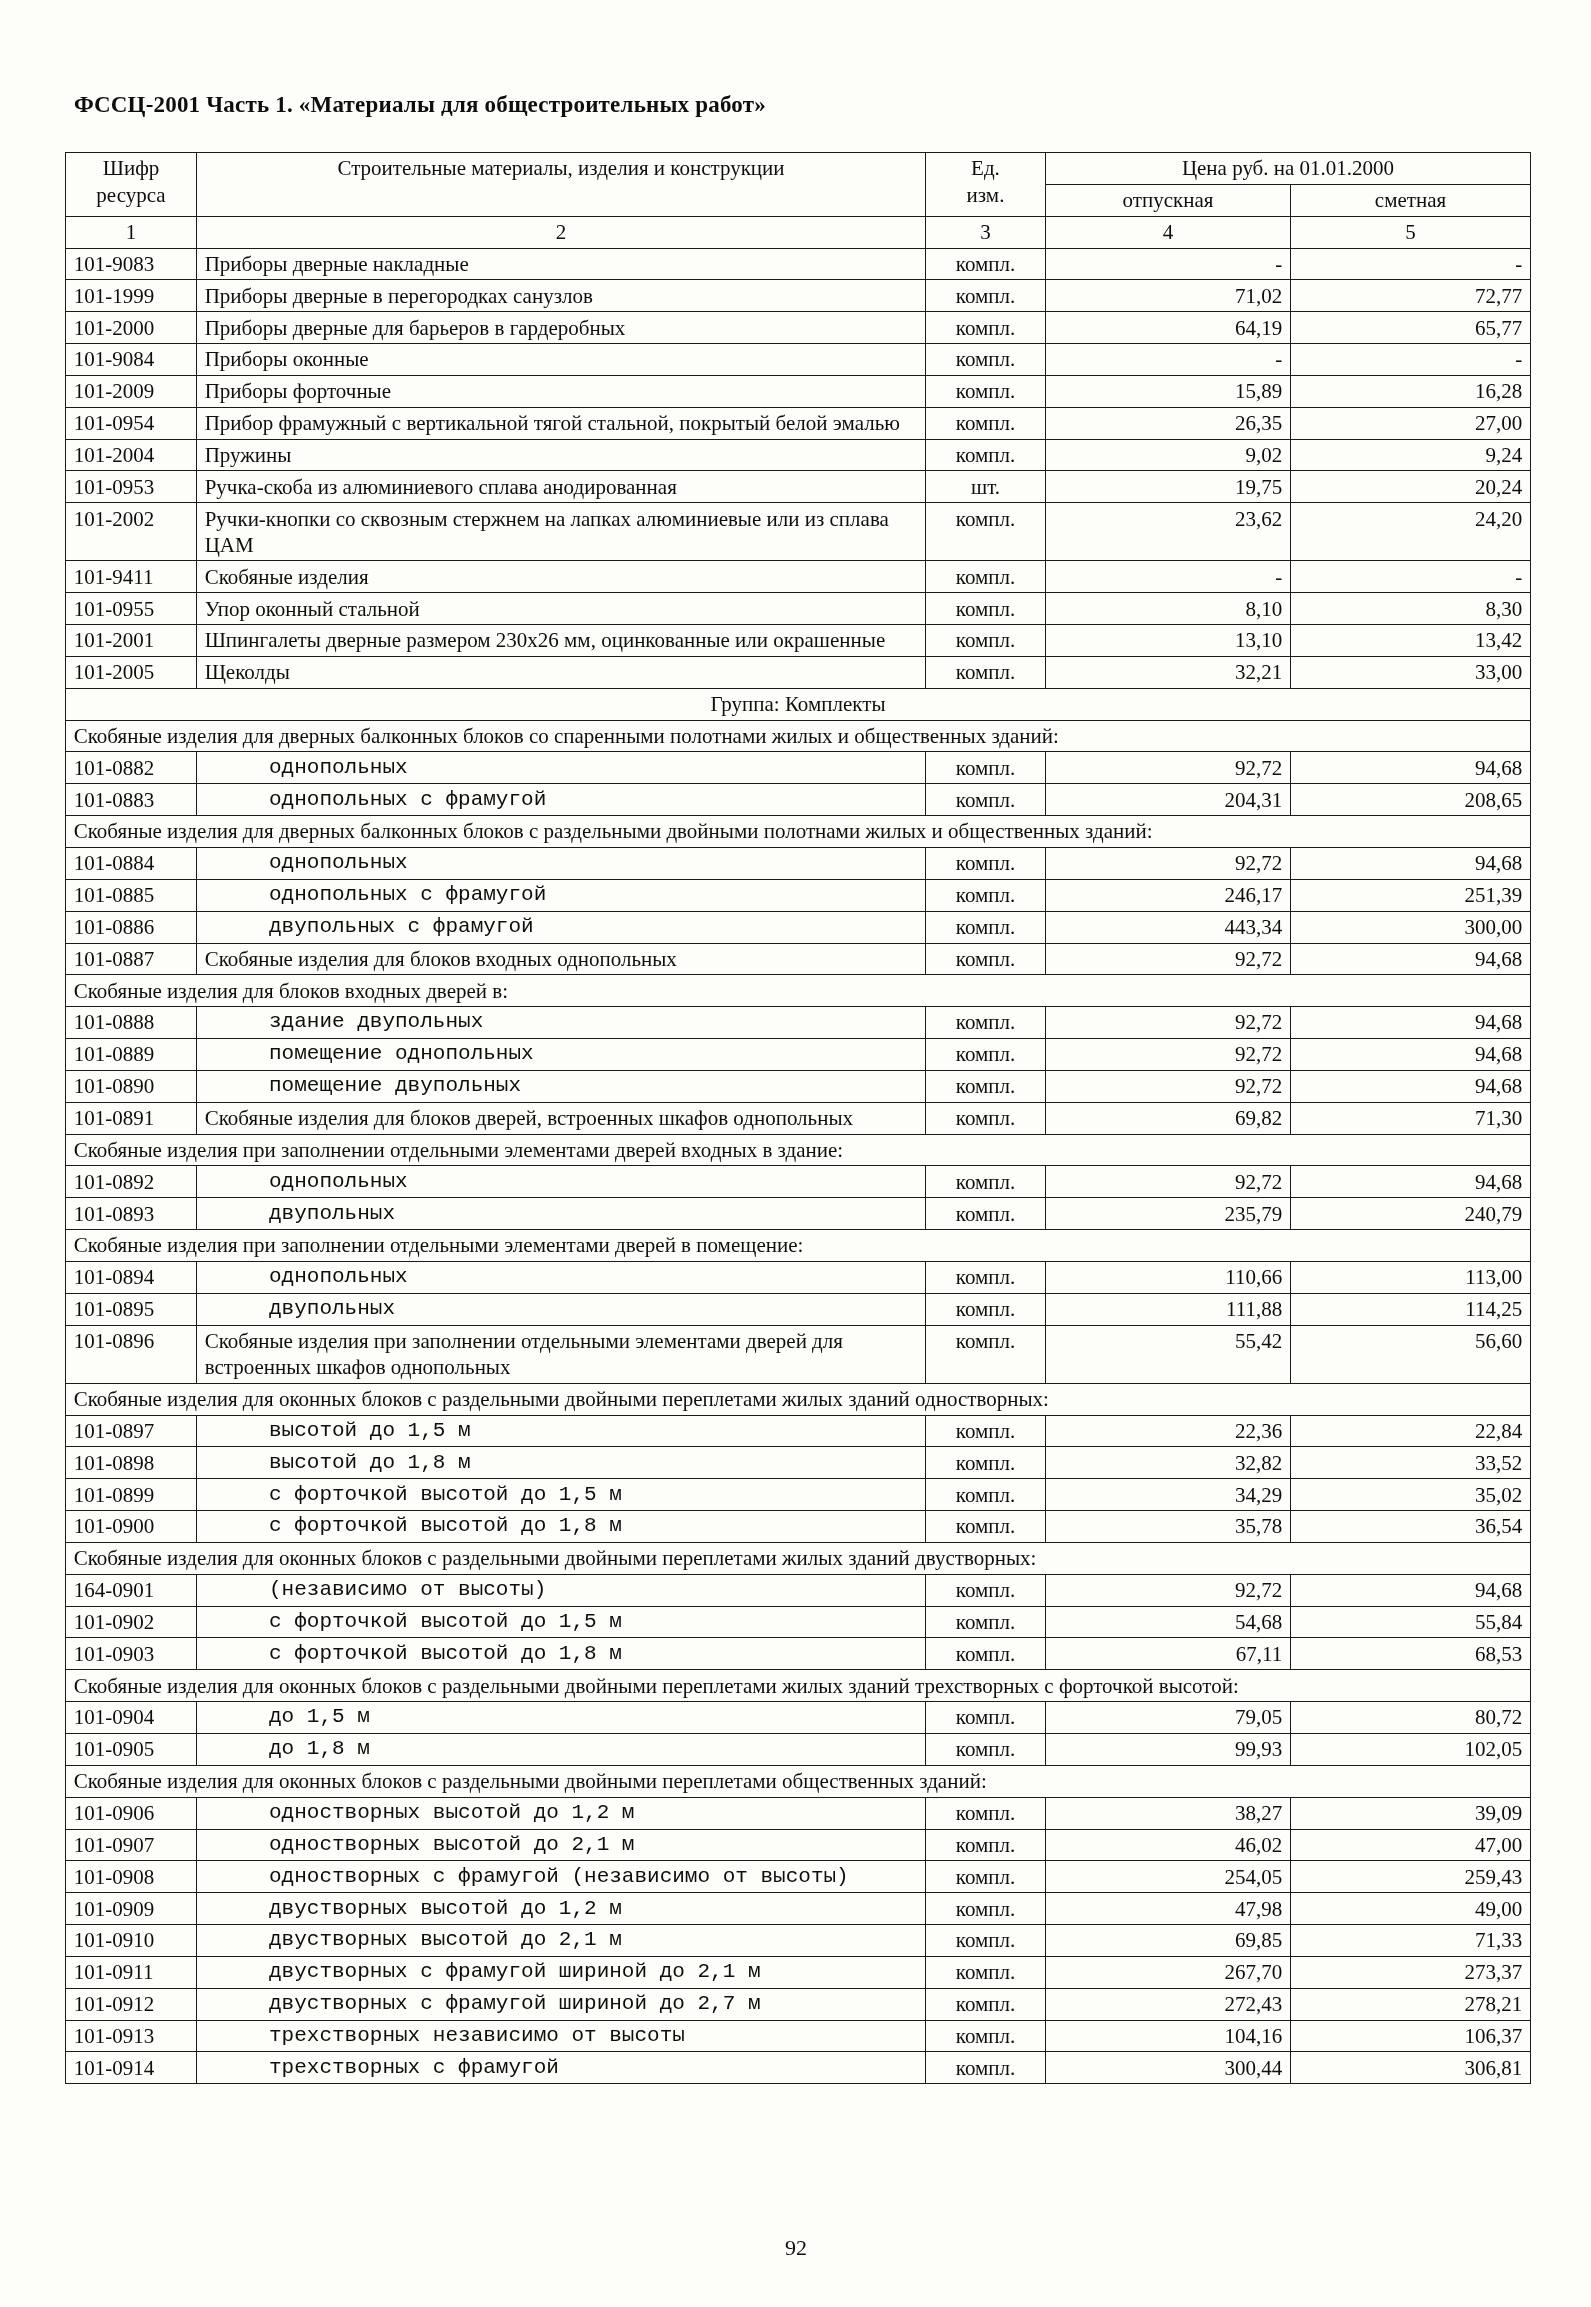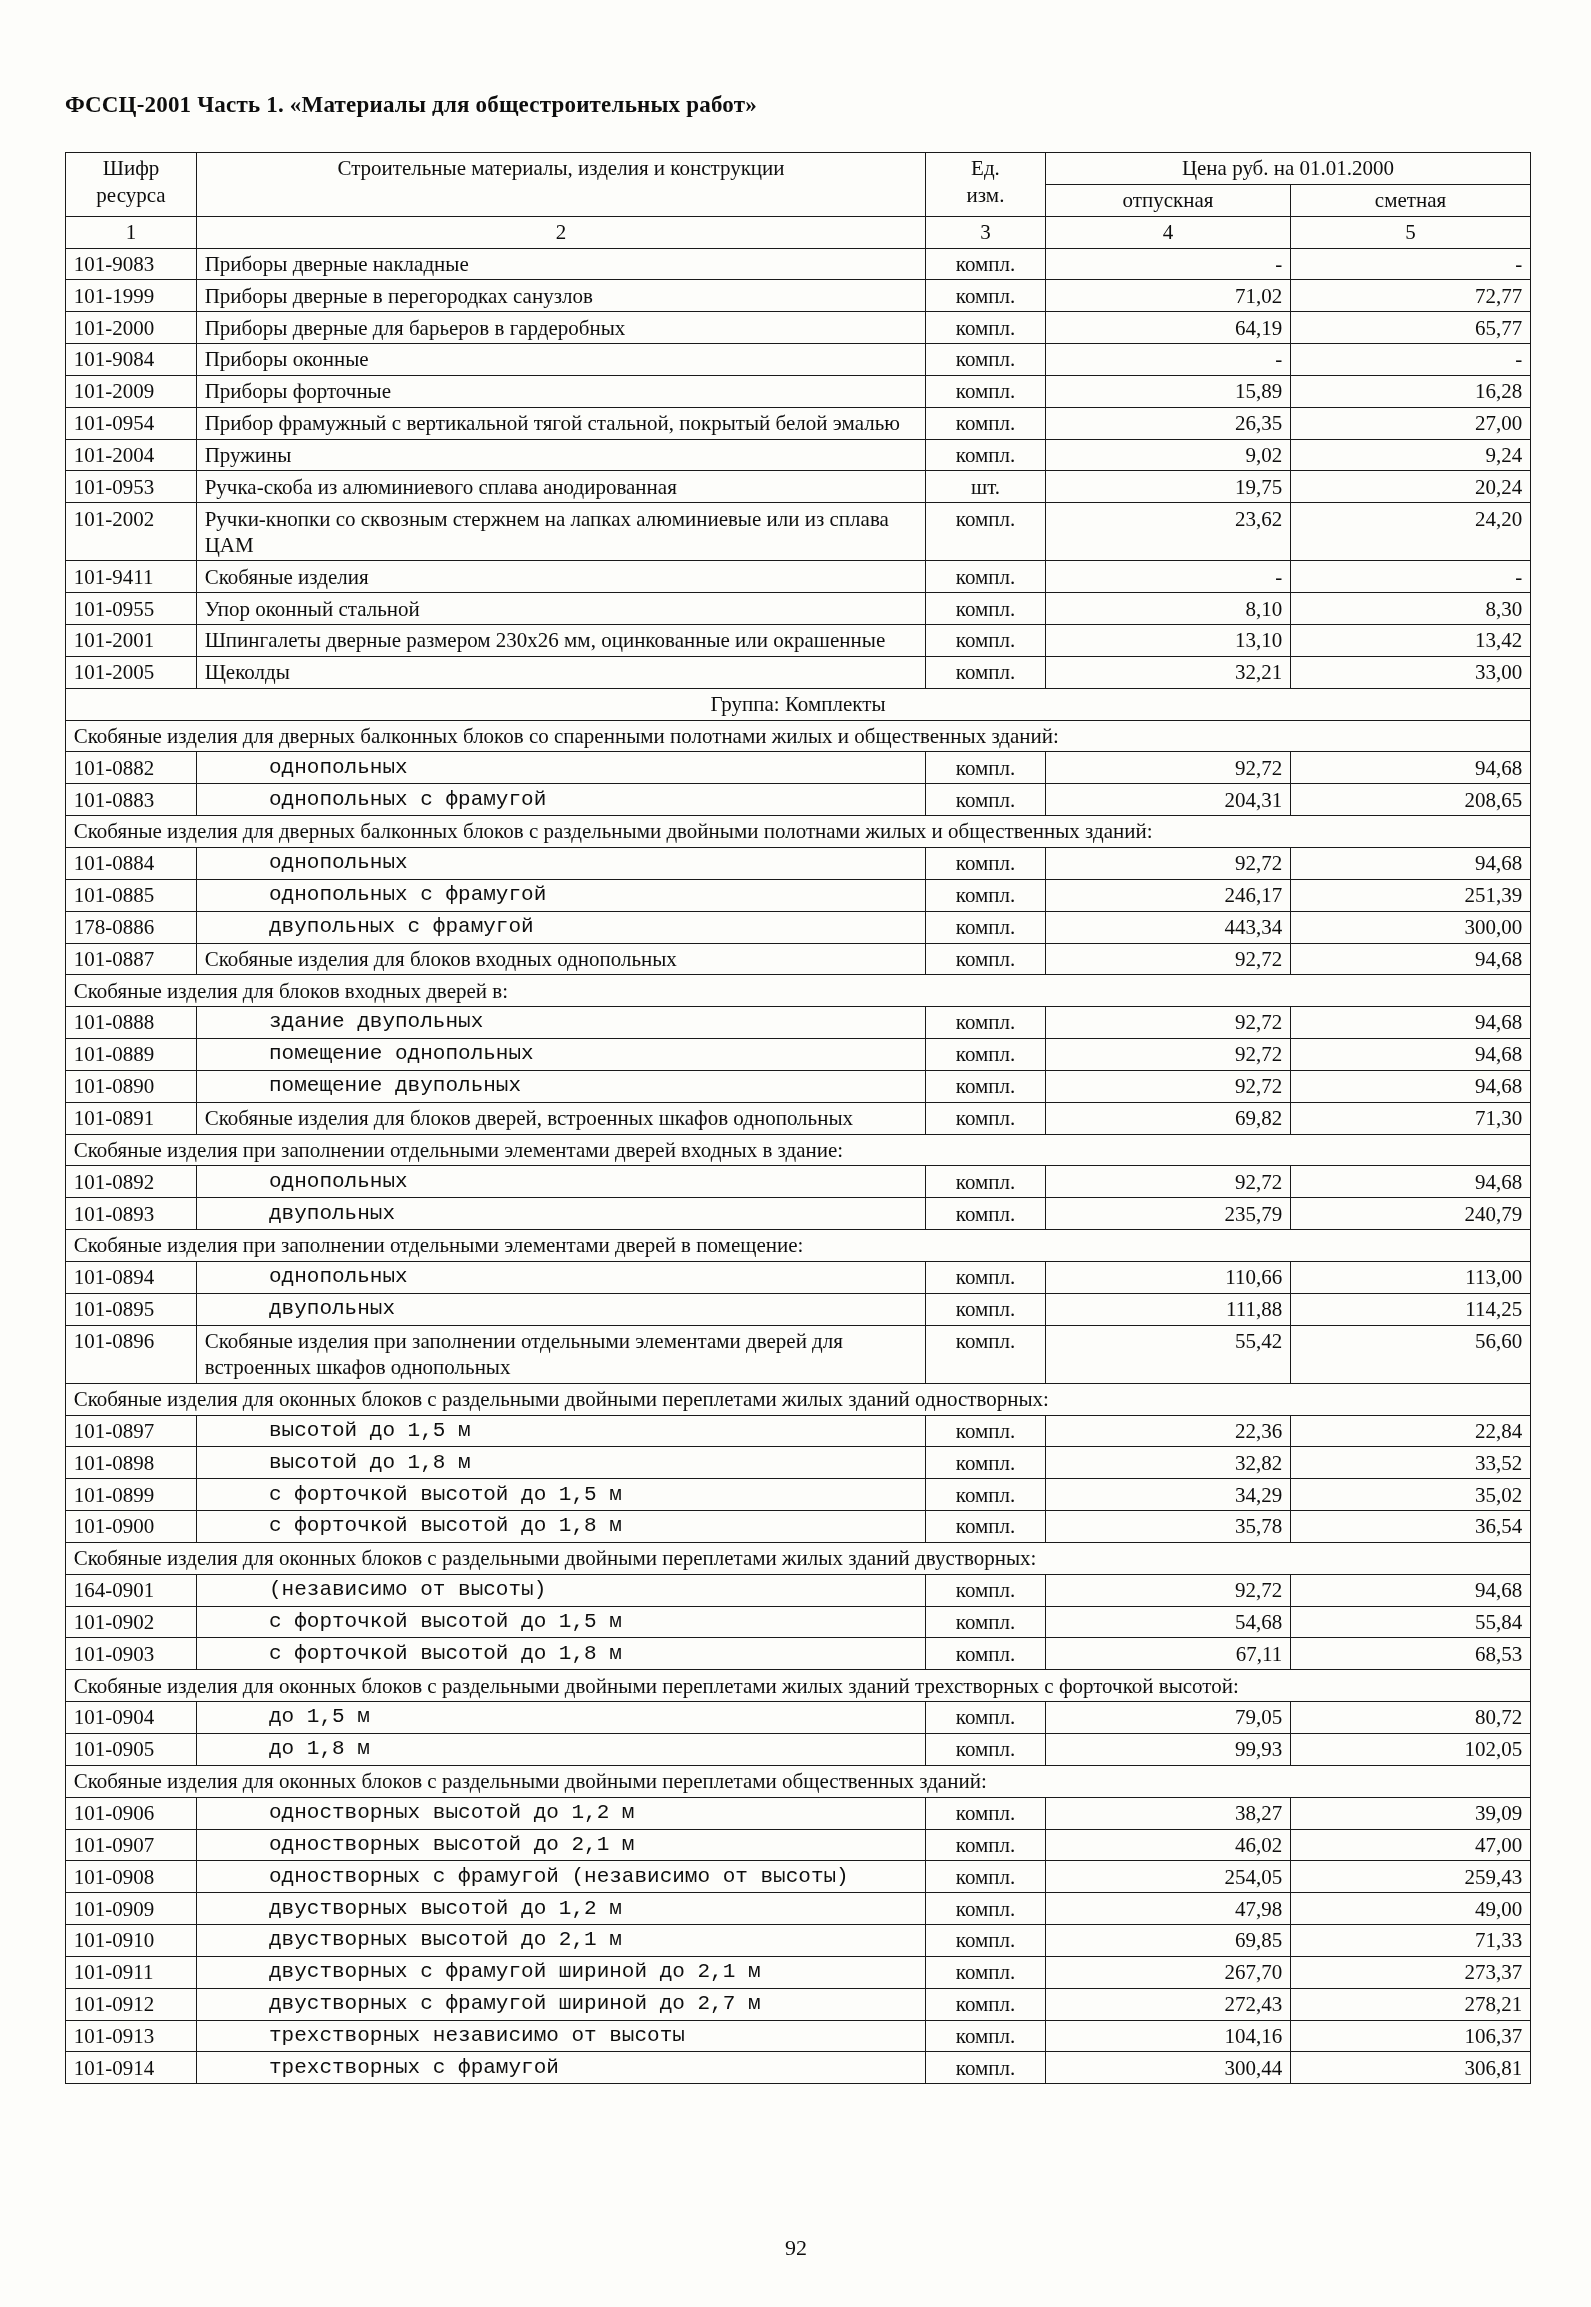--- a/index.html
+++ b/index.html
@@ -16,20 +16,21 @@
     position: absolute;
     inset: 0;
     padding: 92px 63px 0 65px;
     box-sizing: border-box;
   }
   .doc-header {
     font-size: 23px;
     font-weight: bold;
     letter-spacing: 0.2px;
     margin-bottom: 34px;
+    margin-left: 9px;
   }
   table.price-table {
     border-collapse: collapse;
     table-layout: fixed;
     width: 1464px;
     border-radius: 22px;
   }
   .price-table th, .price-table td {
     border: 1.5px solid #1a1a1a;
     font-size: 21px;
@@ -235,21 +236,21 @@
           <td class="td-price">94,68</td>
         </tr>
         <tr>
           <td class="td-code">101-0885</td>
           <td class="td-desc indent">однопольных с фрамугой</td>
           <td class="td-unit">компл.</td>
           <td class="td-price">246,17</td>
           <td class="td-price">251,39</td>
         </tr>
         <tr>
-          <td class="td-code">178-0886</td>
+          <td class="td-code">101-0886</td>
           <td class="td-desc indent">двупольных с фрамугой</td>
           <td class="td-unit">компл.</td>
           <td class="td-price">443,34</td>
           <td class="td-price">300,00</td>
         </tr>
         <tr>
           <td class="td-code">101-0887</td>
           <td class="td-desc">Скобяные изделия для блоков входных однопольных</td>
           <td class="td-unit">компл.</td>
           <td class="td-price">92,72</td>

